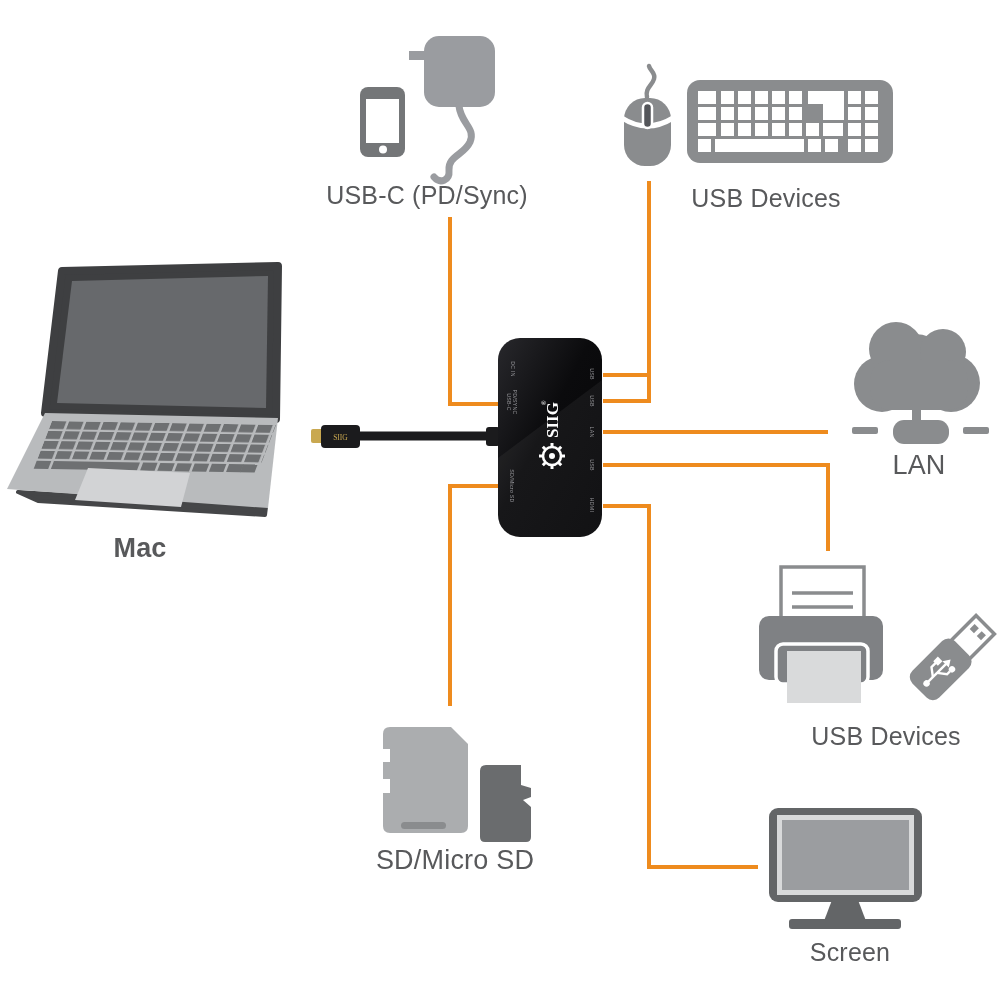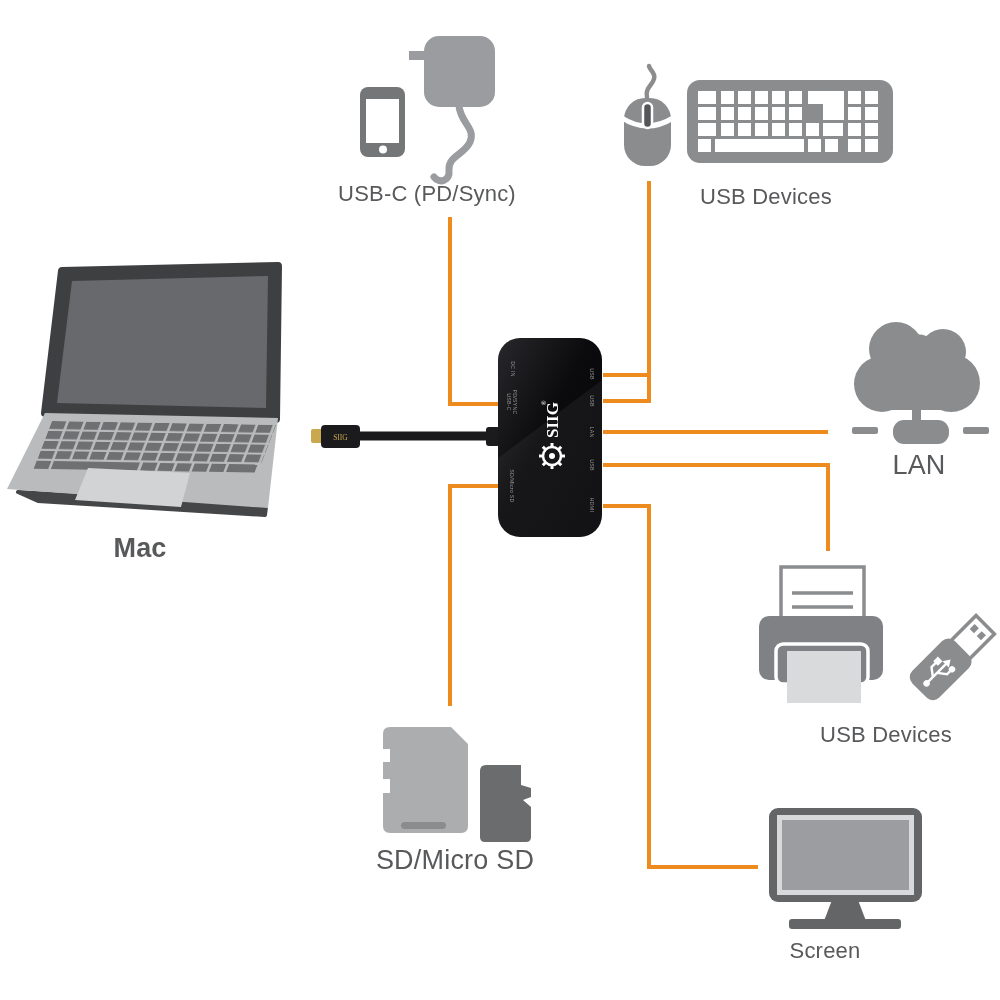--- a/index.html
+++ b/index.html
@@ -1,20 +1,20 @@
 <!DOCTYPE html>
 <html style="--connector: #EE8B1E; --icon-gray: #8A8C8E; --label-text: #58595B; --hub-black: #0B0B0D;"><head>
 <meta charset="utf-8">
 <style>
   html,body{margin:0;padding:0;background:#fff;}
   .stage{position:relative;width:1000px;height:1000px;background:#fff;overflow:hidden;
          font-family:"Liberation Sans",sans-serif;}
   .stage svg{position:absolute;left:0;top:0;}
   .lbl{position:absolute;transform:translateX(-50%);white-space:nowrap;
-       color:var(--label-text,#58595B);font-size:22px;letter-spacing:.2px;}
+       color:var(--label-text,#58595B);font-size:25px;letter-spacing:.2px;}
   .lbl.lg{font-size:27px;}
   .conn{stroke:var(--connector,#EE8B1E);stroke-width:4;fill:none;}
   .gray{fill:var(--icon-gray,#8A8C8E);}
   .portlbl{font-size:5.2px;fill:#97979B;letter-spacing:.3px;font-family:"Liberation Sans",sans-serif;}
 </style>
 </head>
 <body>
 
 <div class="stage">
 
@@ -196,14 +196,14 @@
     <text class="portlbl" text-anchor="middle" transform="translate(590,505) rotate(90)">HDMI</text>
   </g>
 </svg>
 
   <div class="lbl lg" style="left:140px;top:533px;font-weight:bold;">Mac</div>
   <div class="lbl" style="left:427px;top:181px;">USB-C (PD/Sync)</div>
   <div class="lbl" style="left:766px;top:184px;">USB Devices</div>
   <div class="lbl lg" style="left:919px;top:450px;">LAN</div>
   <div class="lbl" style="left:886px;top:722px;">USB Devices</div>
   <div class="lbl lg" style="left:455px;top:845px;">SD/Micro SD</div>
-  <div class="lbl" style="left:825px;top:938px;">Screen</div>
+  <div class="lbl" style="left:850px;top:938px;">Screen</div>
 </div>
 
 </body></html>

